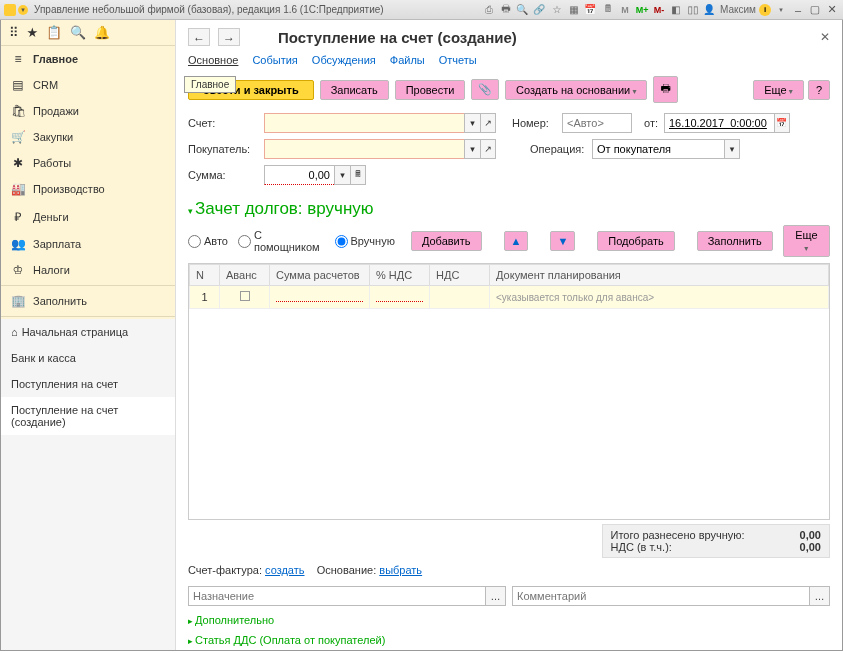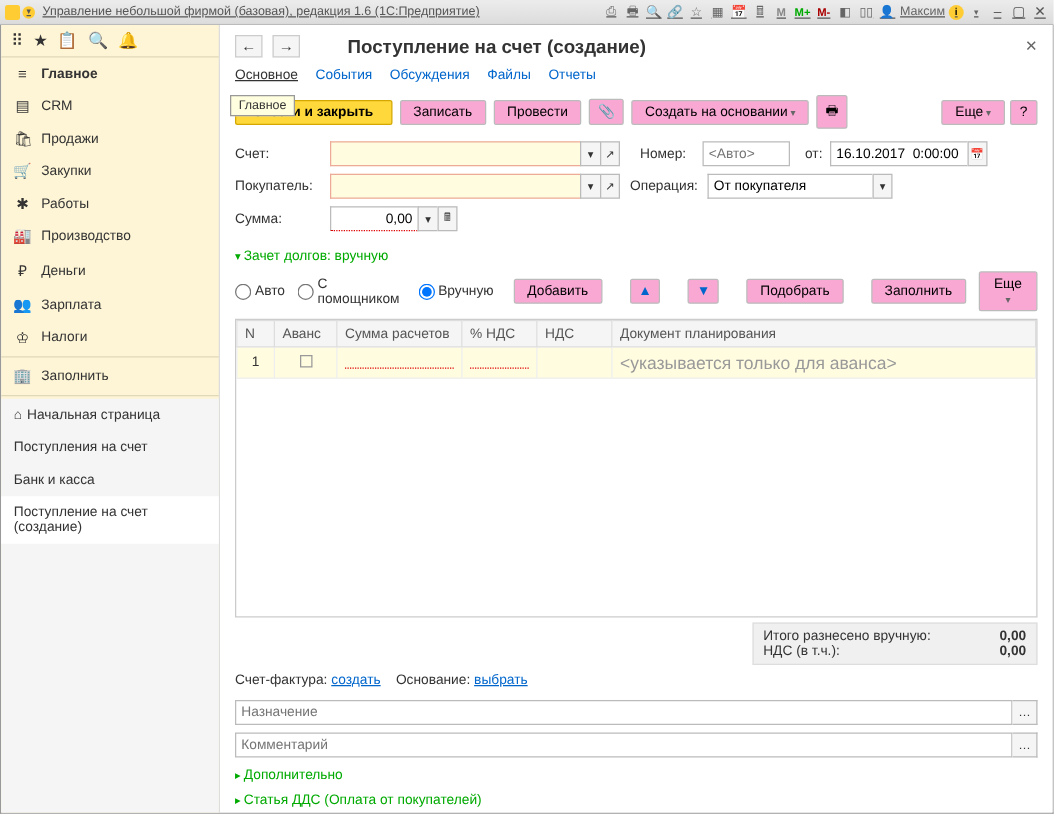--- a/index.html
+++ b/index.html
@@ -1,17 +1,17 @@
 <!DOCTYPE html>
 <html><head>
 <meta charset="utf-8">
 <style>
 * { box-sizing: border-box; margin: 0; padding: 0; font-family: Arial, sans-serif; }
 body { background: #fff; font-size: 11px; color: #333; overflow: hidden; width: 843px; height: 653px; position: relative; }
-.titlebar { height: 20px; background: linear-gradient(#ececec,#dcdcdc); border-bottom: 1px solid #bbb; display: flex; align-items: center; padding: 0 4px; font-size: 10px; color: #555; text-decoration: underline; }
+.titlebar { height: 20px; background: linear-gradient(#ececec,#dcdcdc); border-bottom: 1px solid #bbb; display: flex; align-items: center; padding: 0 4px; font-size: 10px; color: #555; }
 .titlebar .left { display: flex; align-items: center; gap: 2px; }
 .titlebar .left .logo { width: 12px; height: 12px; background: #fc3; border-radius: 2px; display: inline-block; }
 .titlebar .left .dd { width: 10px; height: 10px; background: #fc3; border-radius: 50%; font-size: 7px; text-align: center; line-height: 10px; }
 .titlebar .title { margin-left: 4px; }
 .titlebar .right { margin-left: auto; display: flex; align-items: center; gap: 3px; }
 .titlebar .right span { width: 14px; height: 14px; display: inline-flex; align-items: center; justify-content: center; color: #666; font-size: 10px; }
 .titlebar .right .m { font-weight: bold; font-size: 9px; }
 .titlebar .right .info { background: #fc3; border-radius: 50%; width: 12px; height: 12px; color: #000; font-weight: bold; font-size: 8px; }
 .titlebar .right .win { color: #555; font-size: 11px; }
 
@@ -51,46 +51,46 @@
 .row { display: flex; align-items: center; margin-bottom: 6px; gap: 6px; }
 .row .lbl { width: 70px; font-size: 11px; }
 .input { border: 1px solid #bbb; height: 20px; font-size: 11px; padding: 0 4px; }
 .input.req { border-bottom: 1px dotted #d00; }
 .input.hl { background: #fffce0; border: 1px solid #ea9; }
 .input-grp { display: flex; }
 .input-grp .input { border-right: none; }
 .input-grp .ib { width: 16px; height: 20px; border: 1px solid #bbb; background: #f5f5f5; display: inline-flex; align-items: center; justify-content: center; font-size: 9px; cursor: pointer; }
 .input-grp .ib:not(:last-child) { border-right: none; }
 
-.section-title { color: #0a0; font-size: 11px; padding: 4px 12px; cursor: pointer; }
+.section-title { color: #0a0; font-size: 17px; padding: 4px 12px; cursor: pointer; }
 .section-title::before { content: "▾ "; font-size: 9px; }
 .radio-row { display: flex; align-items: center; gap: 10px; padding: 2px 12px 6px; }
 .radio-row label { font-size: 11px; display: flex; align-items: center; gap: 3px; }
 .radio-row input { margin: 0; }
 .radio-row .btns { display: flex; gap: 22px; margin-left: 6px; }
 .radio-row .more { margin-left: auto; }
 
 .table-wrap { border: 1px solid #ccc; margin: 0 12px; height: 270px; background: #fff; overflow: hidden; position: relative; }
 .table-wrap table { width: 100%; border-collapse: collapse; font-size: 11px; }
 .table-wrap th { background: #f5f5f5; border: 1px solid #ddd; padding: 4px 6px; text-align: left; font-weight: normal; color: #555; }
 .table-wrap td { border: 1px solid #eee; padding: 4px 6px; background: #fffce0; }
 .table-wrap td.center { text-align: center; }
 .table-wrap .req-cell { border-bottom: 1px dotted #d00; display: inline-block; width: 100%; height: 12px; }
-.table-wrap .hint { color: #999; font-size: 14px; }
+.table-wrap .hint { color: #999; font-size: 10px; }
 .checkbox-cell { width: 10px; height: 10px; border: 1px solid #999; display: inline-block; }
 
 .totals { margin: 4px 12px 0; display: flex; justify-content: flex-end; }
 .totals-box { background: #f0f0f0; border: 1px solid #ddd; padding: 4px 8px; font-size: 11px; }
 .totals-box .trow { display: flex; gap: 55px; justify-content: space-between; }
 .totals-box .trow span:last-child { font-weight: bold; }
 
 .invoice-row { padding: 6px 12px; font-size: 11px; }
 .invoice-row a { color: #0066cc; text-decoration: underline; cursor: pointer; }
 
-.bottom-inputs { display: flex; gap: 6px; padding: 4px 12px; flex-direction: column; }
+.bottom-inputs { display: flex; gap: 6px; padding: 4px 12px; }
 .bottom-inputs .grp { flex: 1; display: flex; }
 .bottom-inputs .grp .input { flex: 1; color: #aaa; }
 .bottom-inputs .grp .ib { width: 20px; height: 20px; border: 1px solid #bbb; border-left: none; background: #f5f5f5; display: inline-flex; align-items: center; justify-content: center; font-size: 10px; cursor: pointer; }
 
 .collapsed-section { padding: 4px 12px; color: #0a0; font-size: 11px; cursor: pointer; }
 .collapsed-section::before { content: "▸ "; font-size: 9px; }
 </style>
 </head>
 <body>
 
@@ -170,22 +170,22 @@
         <span>Налоги</span>
       </div>
     <div class="nav-sep"></div>
     <div class="nav-item">
         <span class="ic">🏢</span>
         <span>Заполнить</span>
       </div>
     <div class="nav-sep"></div>
     <div class="subnav">
       <div class="subnav-item"><span class="home">⌂</span><span>Начальная страница</span></div>
+      <div class="subnav-item">Банк и касса</div>
       <div class="subnav-item">Поступления на счет</div>
-      <div class="subnav-item">Банк и касса</div>
       <div class="subnav-item selected">Поступление на счет (создание)</div>
     </div>
   </div>
 
   <div class="main">
     <div class="doc-header">
       <span class="navbtn">←</span>
       <span class="navbtn">→</span>
       <span class="title">Поступление на счет (создание)</span>
       <span class="close">✕</span>
@@ -218,32 +218,32 @@
         <span class="lbl">Счет:</span>
         <div class="input-grp">
           <input class="input hl req" style="width: 200px;">
           <span class="ib">▾</span>
           <span class="ib">↗</span>
         </div>
         <span class="lbl" style="width:44px;margin-left:10px">Номер:</span>
         <input class="input" style="width: 70px; color: rgb(170, 170, 170);" placeholder="&lt;Авто&gt;">
         <span style="margin-left:6px">от:</span>
         <div class="input-grp">
-          <input class="input" style="width: 110px;" value="16.10.2017  0:00:00">
+          <input class="input" style="width: 110px; text-decoration: underline;" value="16.10.2017  0:00:00">
           <span class="ib">📅</span>
         </div>
       </div>
       <div class="row">
         <span class="lbl">Покупатель:</span>
         <div class="input-grp">
           <input class="input hl req" style="width: 200px;">
           <span class="ib">▾</span>
           <span class="ib">↗</span>
         </div>
-        <span class="lbl" style="width:56px;margin-left:2px">Операция:</span>
+        <span class="lbl" style="width:56px;margin-left:28px">Операция:</span>
         <div class="input-grp">
           <input class="input" style="width: 132px;" value="От покупателя">
           <span class="ib">▾</span>
         </div>
       </div>
       <div class="row">
         <span class="lbl">Сумма:</span>
         <div class="input-grp">
           <input class="input req" style="width: 70px; text-align: right;" value="0,00">
           <span class="ib">▾</span>

